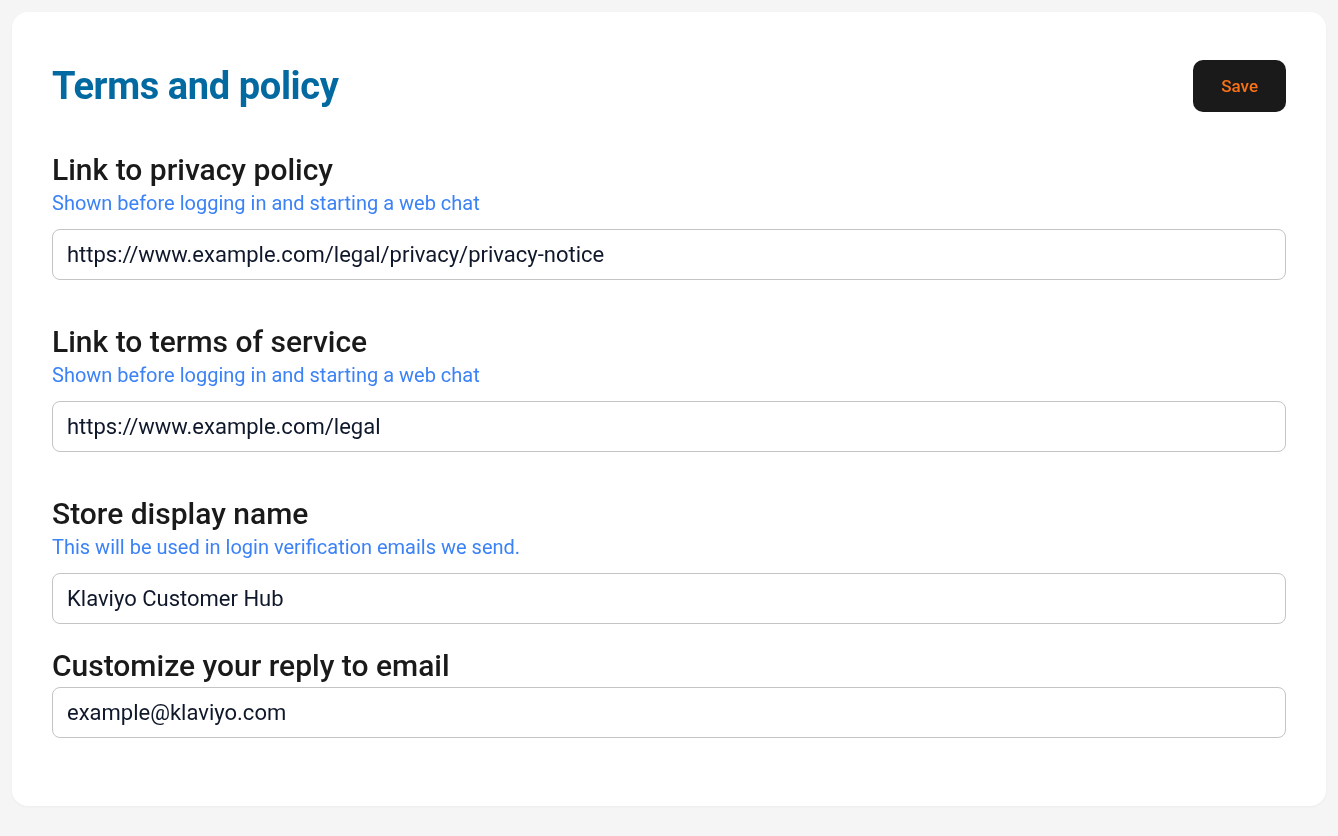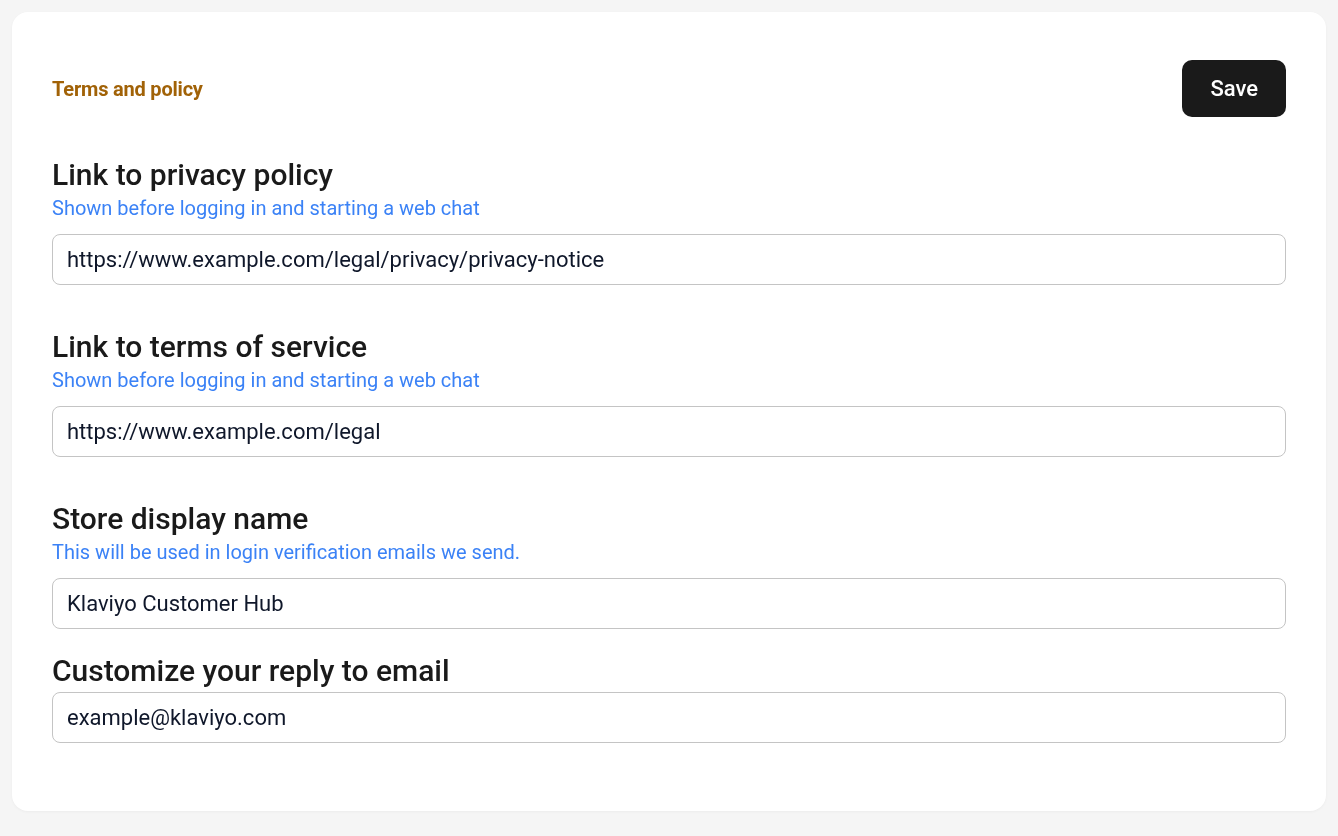--- a/index.html
+++ b/index.html
@@ -22,32 +22,32 @@
       max-width: 1314px;
       margin: 0 auto;
     }
     .card-header {
       display: flex;
       justify-content: space-between;
       align-items: center;
       margin-bottom: 40px;
     }
     .card-title {
-      font-size: 20px;
+      font-size: 38px;
       font-weight: 700;
-      color: #a16207;
+      color: #0369a1;
       letter-spacing: -0.01em;
     }
     .save-btn {
       background: #1a1a1a;
-      color: #ffffff;
+      color: #f97316;
       border: none;
       border-radius: 10px;
       padding: 16px 28px;
-      font-size: 22px;
+      font-size: 17px;
       font-weight: 500;
       cursor: pointer;
       font-family: inherit;
     }
     .field-group {
       margin-bottom: 44px;
     }
     .field-group.tight {
       margin-bottom: 24px;
     }

